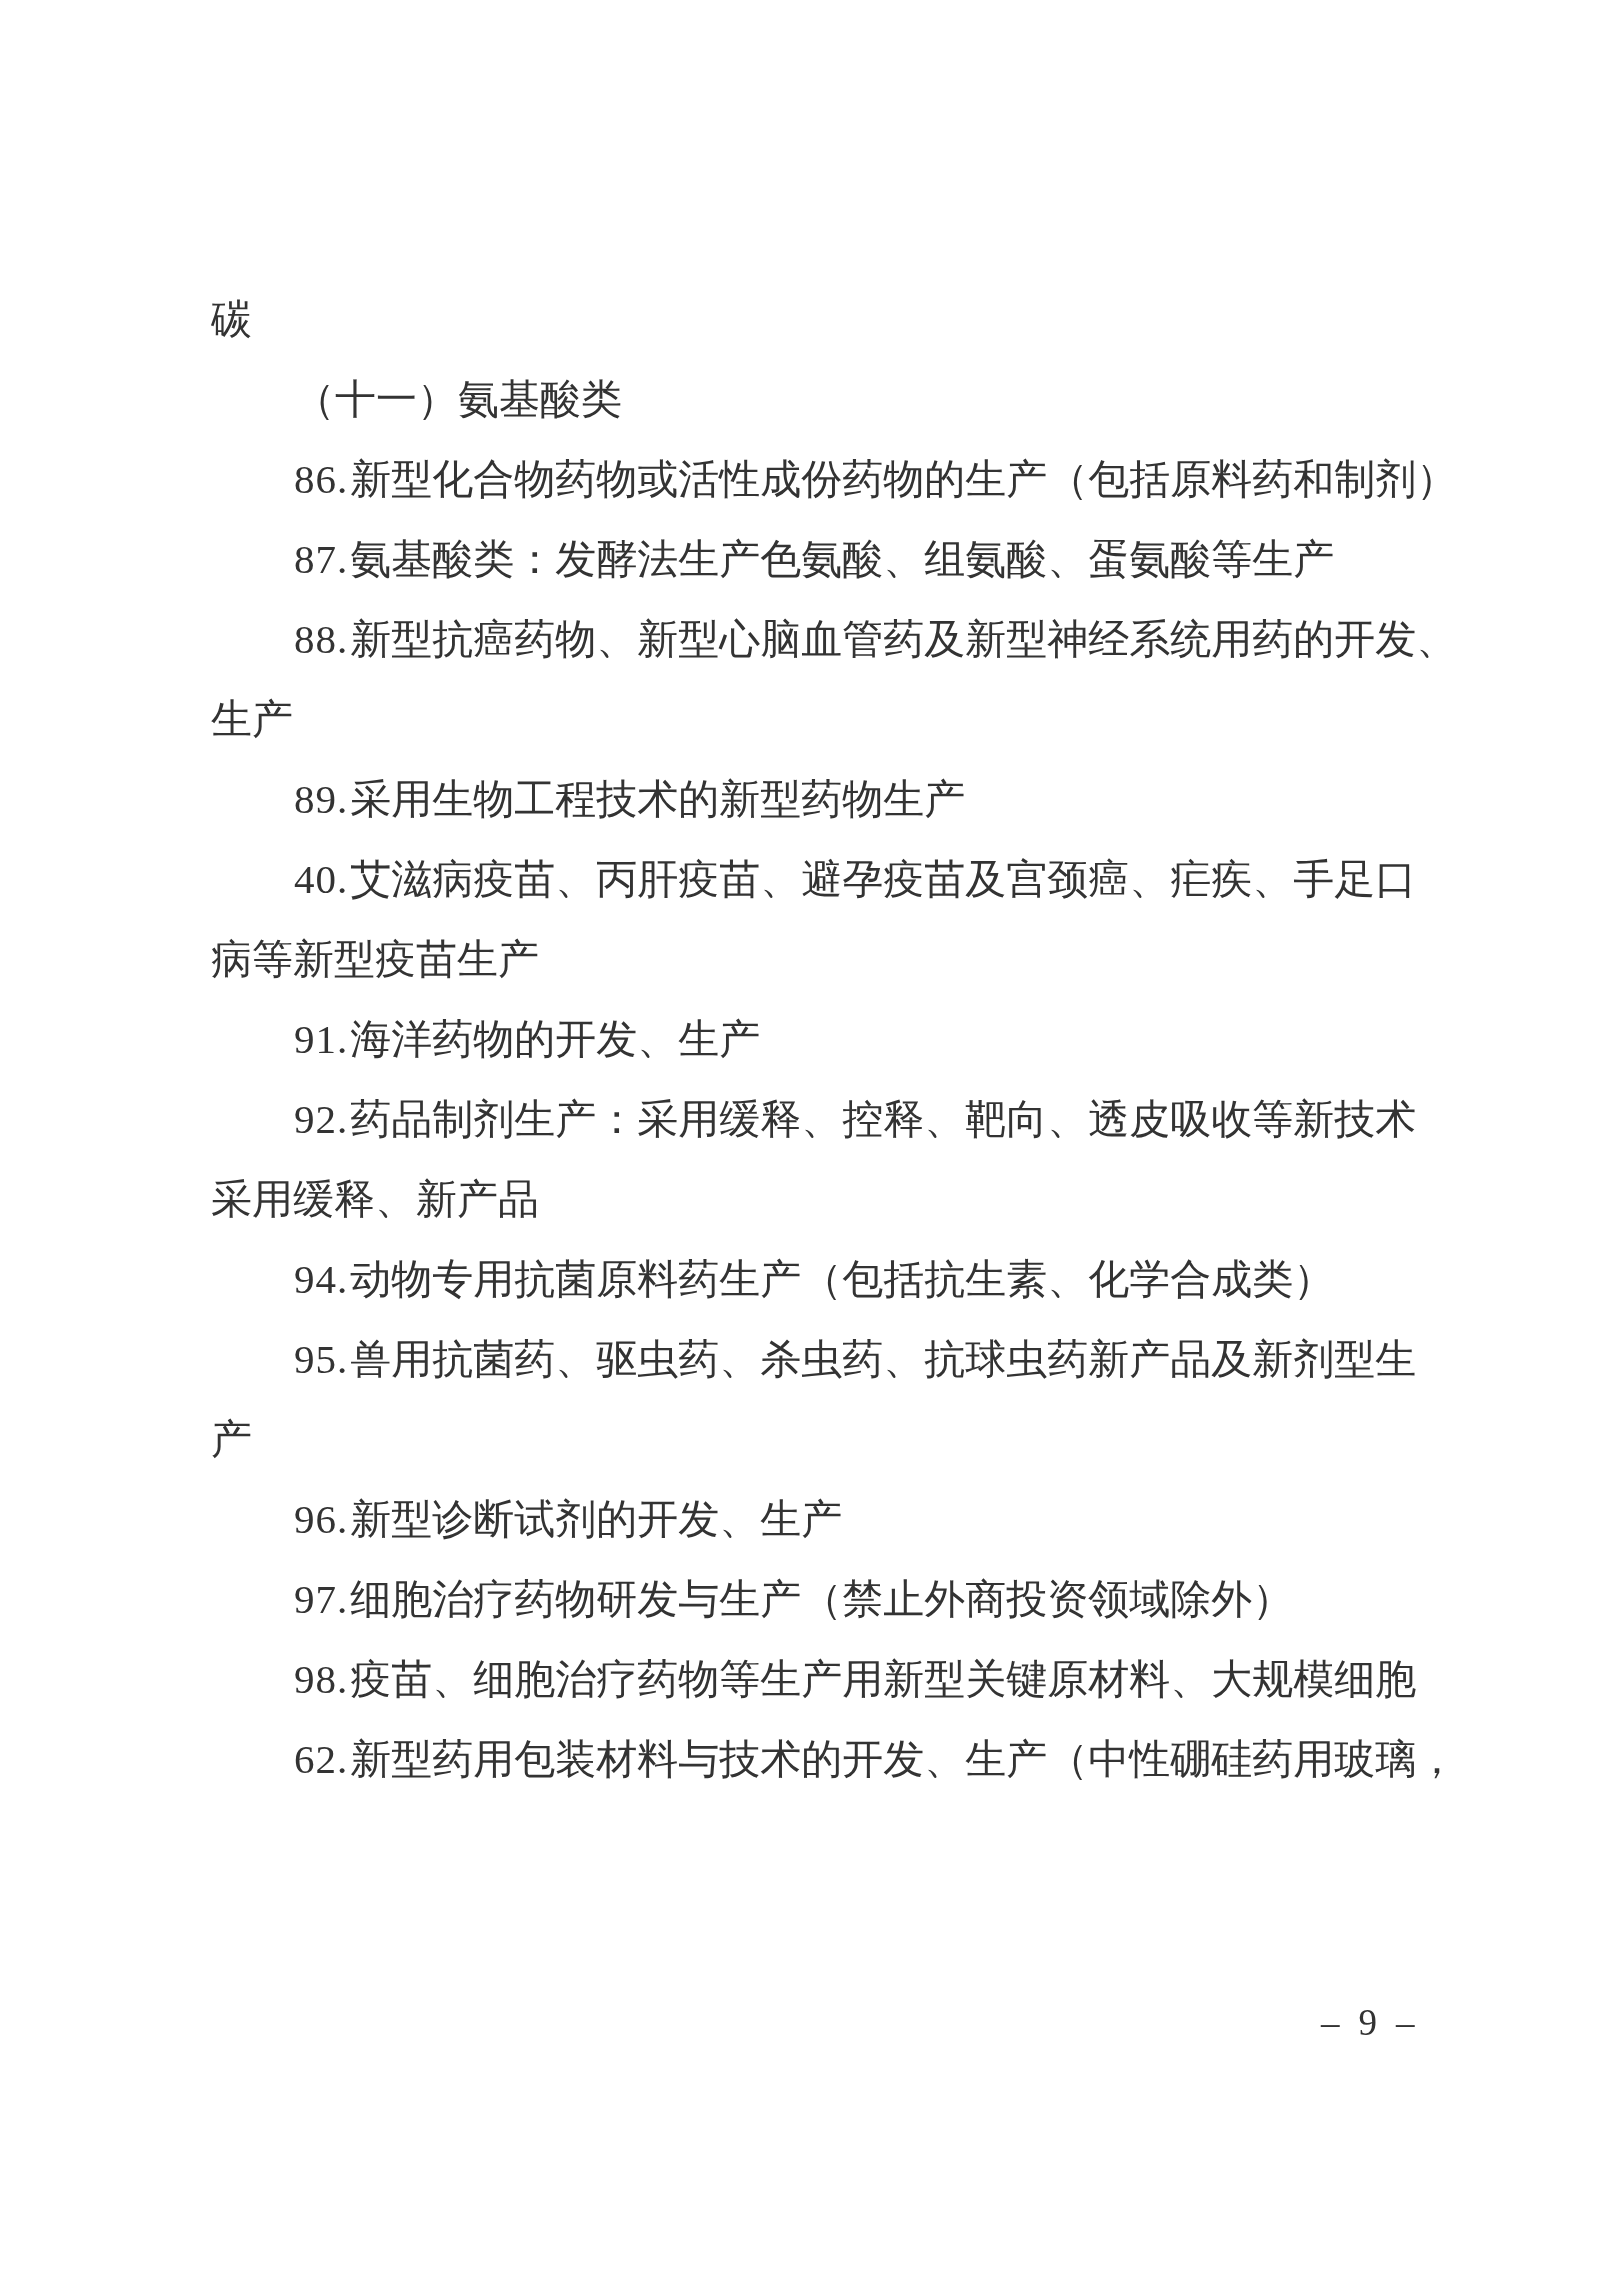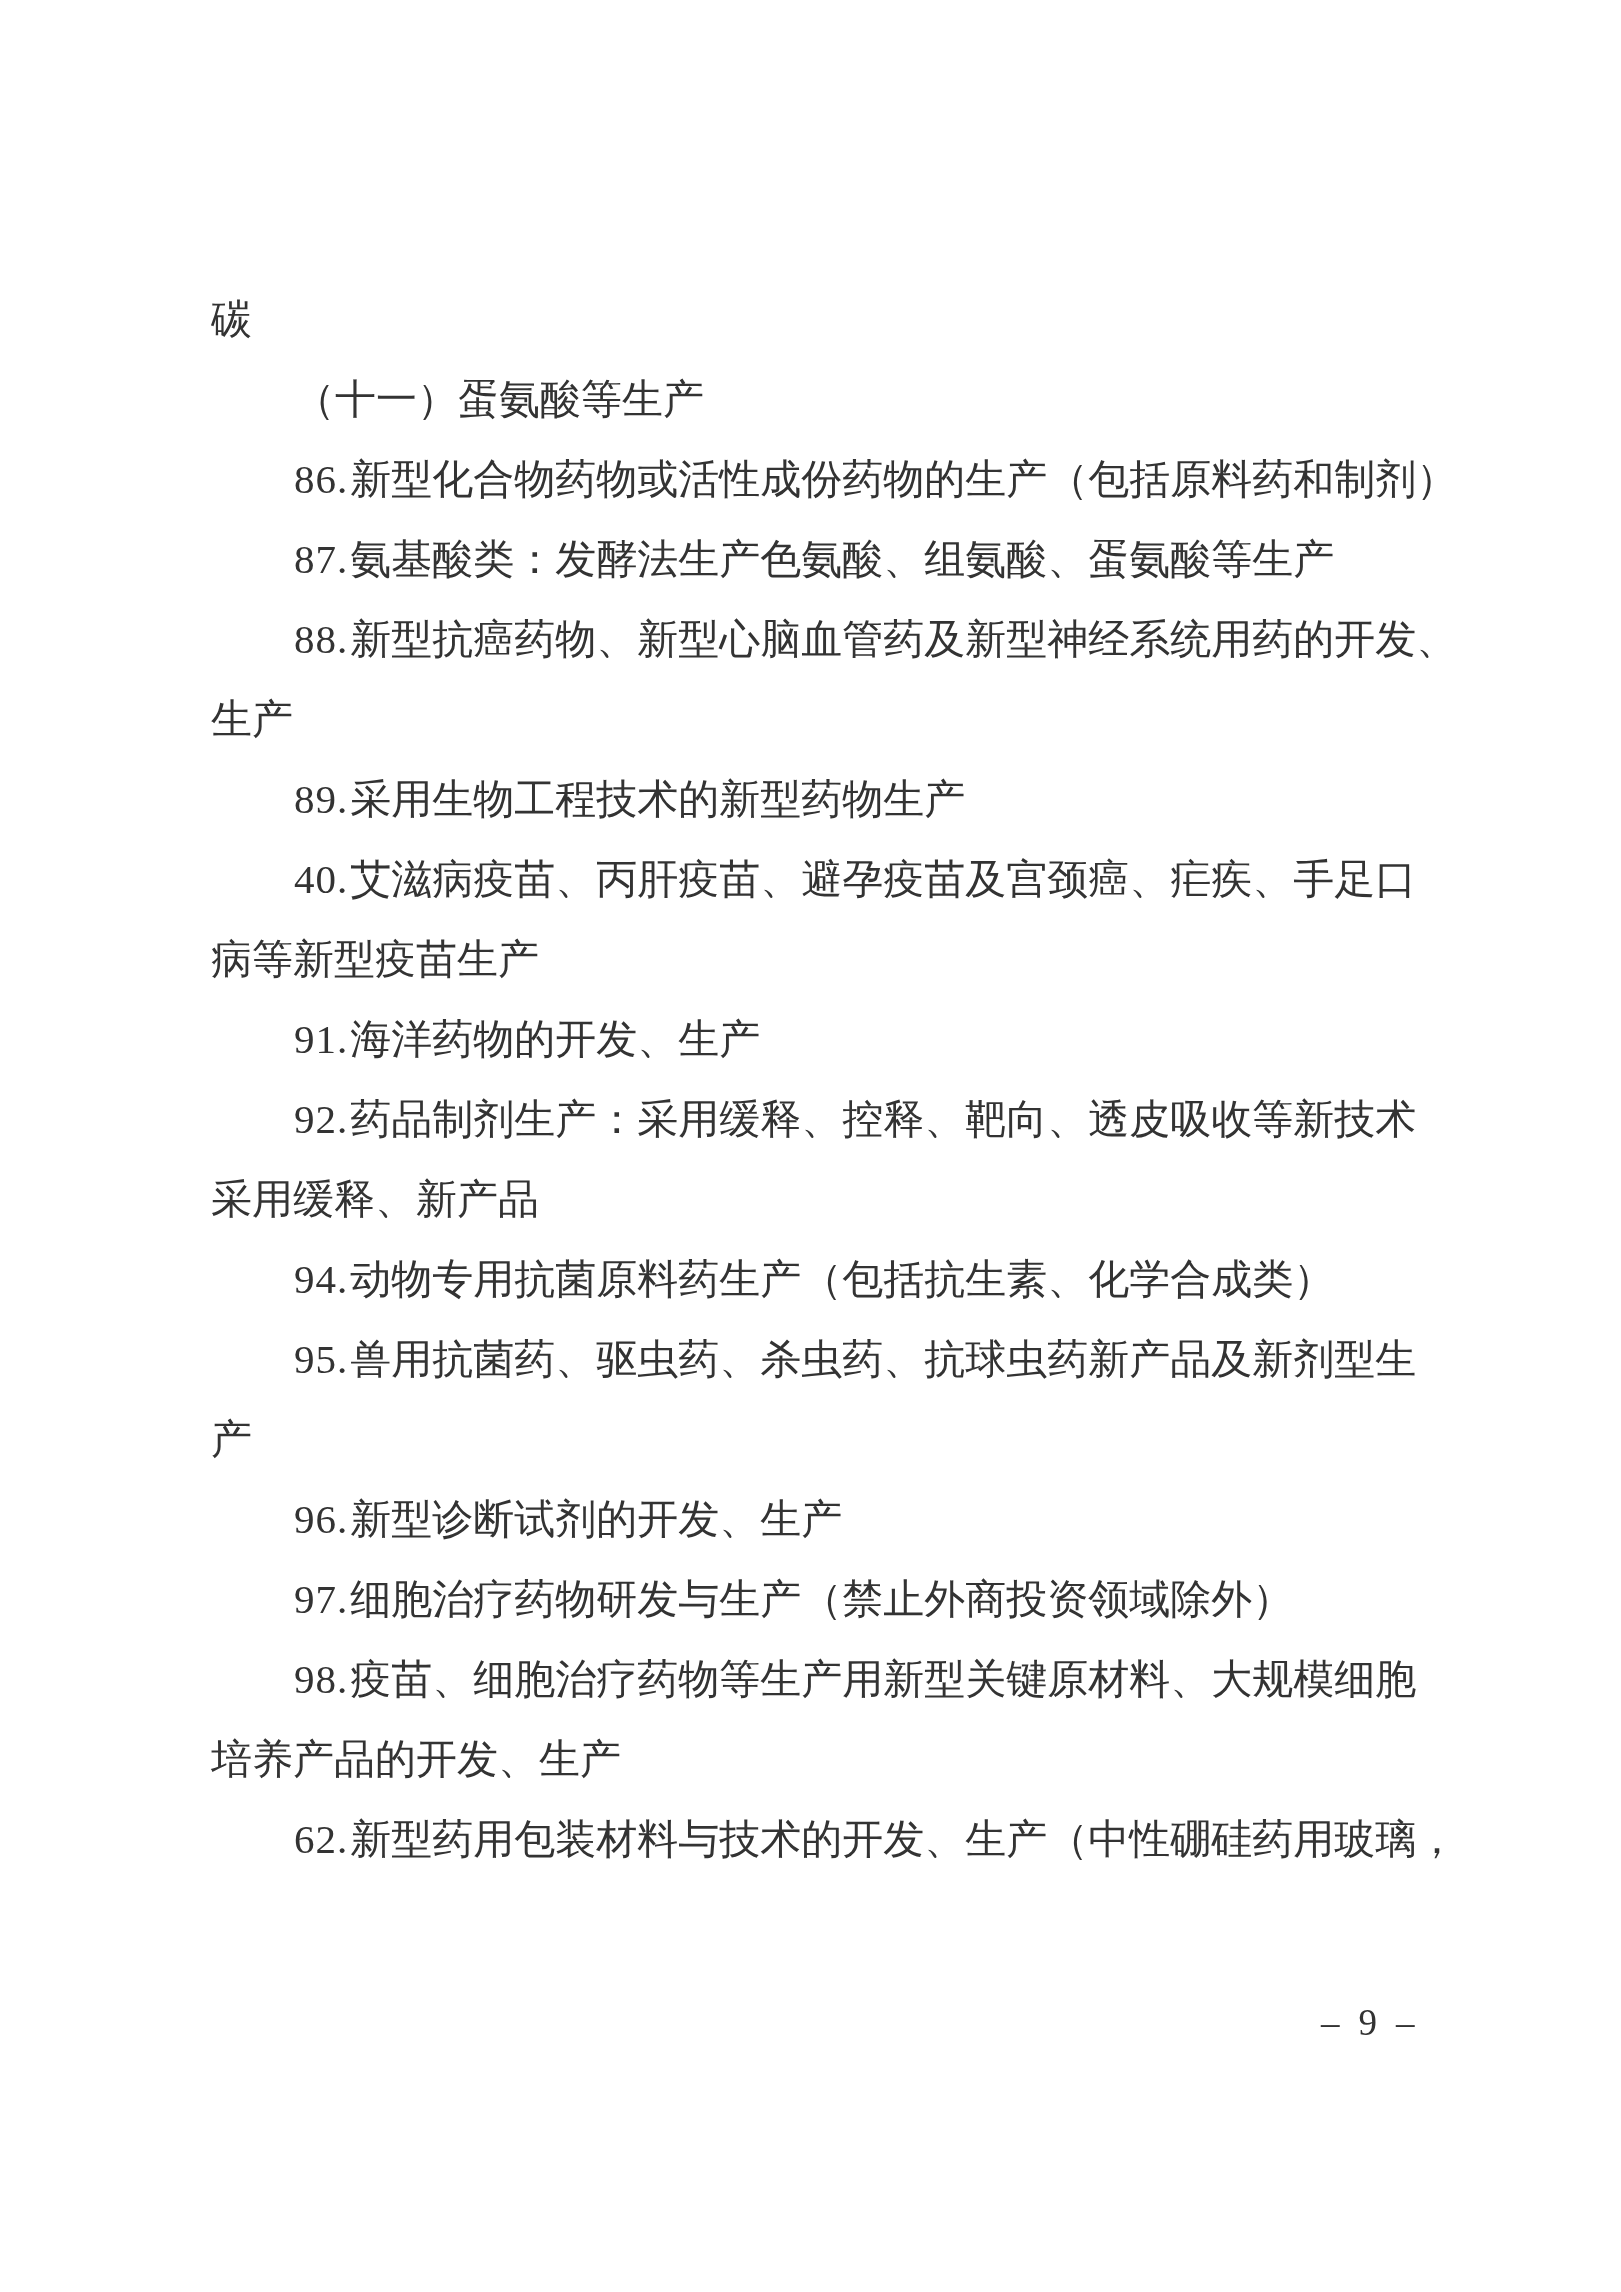--- a/index.html
+++ b/index.html
@@ -54,35 +54,34 @@
     font-family: "Liberation Serif", serif;
     word-spacing: 9.8px;
   }
 </style>
 </head>
 <body>
 
 <div class="page" style="background: rgb(255, 255, 255);">
   <main class="body-text" id="doc-lines" style="color: rgb(51, 51, 51);">
       <div class="line">碳</div>
-      <div class="line indent">（十一）蛋氨酸等生产</div>
+      <div class="line indent">（十一）氨基酸类</div>
       <div class="line indent"><span class="num">86.</span>新型化合物药物或活性成份药物的生产（包括原料药和制剂）</div>
       <div class="line indent"><span class="num">87.</span>氨基酸类：发酵法生产色氨酸、组氨酸、蛋氨酸等生产</div>
       <div class="line indent"><span class="num">88.</span>新型抗癌药物、新型心脑血管药及新型神经系统用药的开发、</div>
       <div class="line">生产</div>
       <div class="line indent"><span class="num">89.</span>采用生物工程技术的新型药物生产</div>
       <div class="line indent"><span class="num">40.</span>艾滋病疫苗、丙肝疫苗、避孕疫苗及宫颈癌、疟疾、手足口</div>
       <div class="line">病等新型疫苗生产</div>
       <div class="line indent"><span class="num">91.</span>海洋药物的开发、生产</div>
       <div class="line indent"><span class="num">92.</span>药品制剂生产：采用缓释、控释、靶向、透皮吸收等新技术</div>
       <div class="line">采用缓释、新产品</div>
       <div class="line indent"><span class="num">94.</span>动物专用抗菌原料药生产（包括抗生素、化学合成类）</div>
       <div class="line indent"><span class="num">95.</span>兽用抗菌药、驱虫药、杀虫药、抗球虫药新产品及新剂型生</div>
       <div class="line">产</div>
       <div class="line indent"><span class="num">96.</span>新型诊断试剂的开发、生产</div>
       <div class="line indent"><span class="num">97.</span>细胞治疗药物研发与生产（禁止外商投资领域除外）</div>
       <div class="line indent"><span class="num">98.</span>疫苗、细胞治疗药物等生产用新型关键原材料、大规模细胞</div>
-      <div class="line">培养产品的开发、生产</div>
       <div class="line indent"><span class="num">62.</span>新型药用包装材料与技术的开发、生产（中性硼硅药用玻璃，</div>
     </main>
   <footer class="page-number">– 9 –</footer>
 </div>
 
 
 </body></html>

